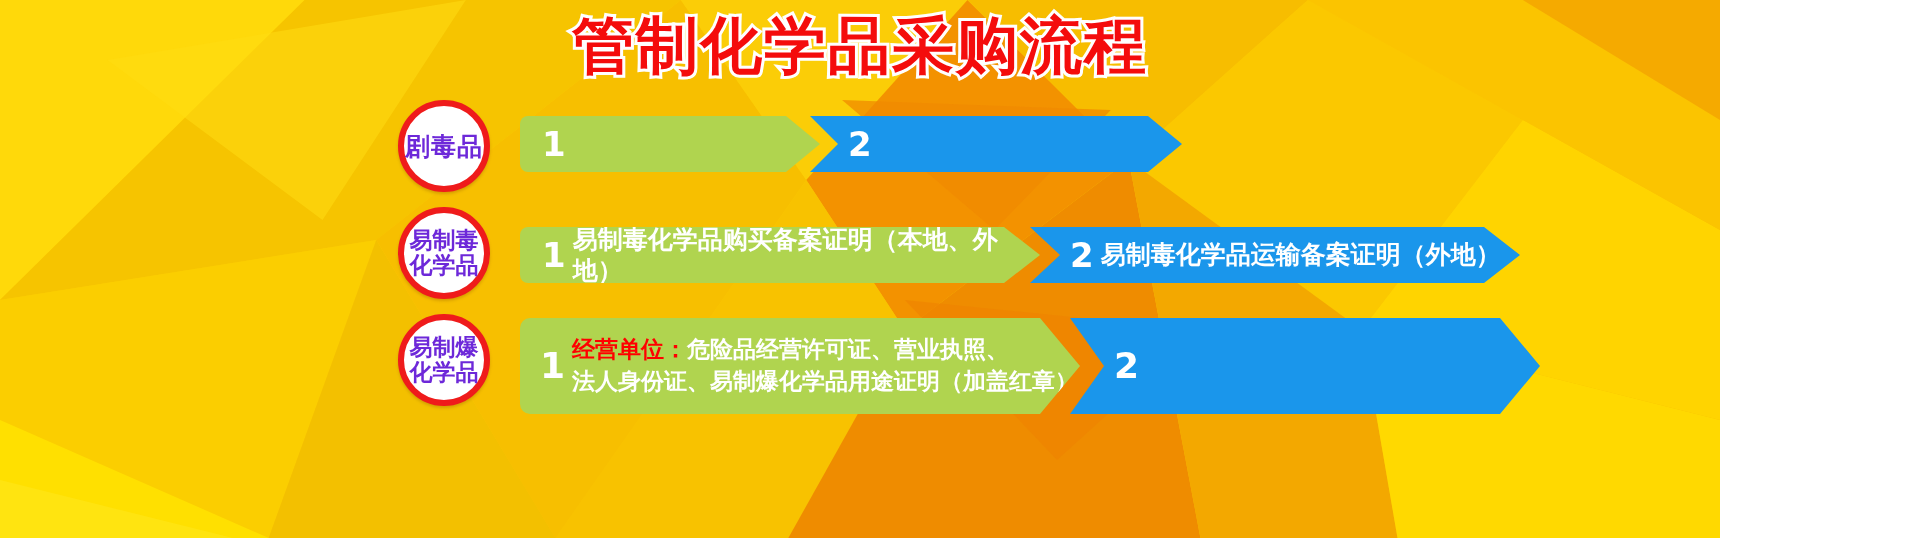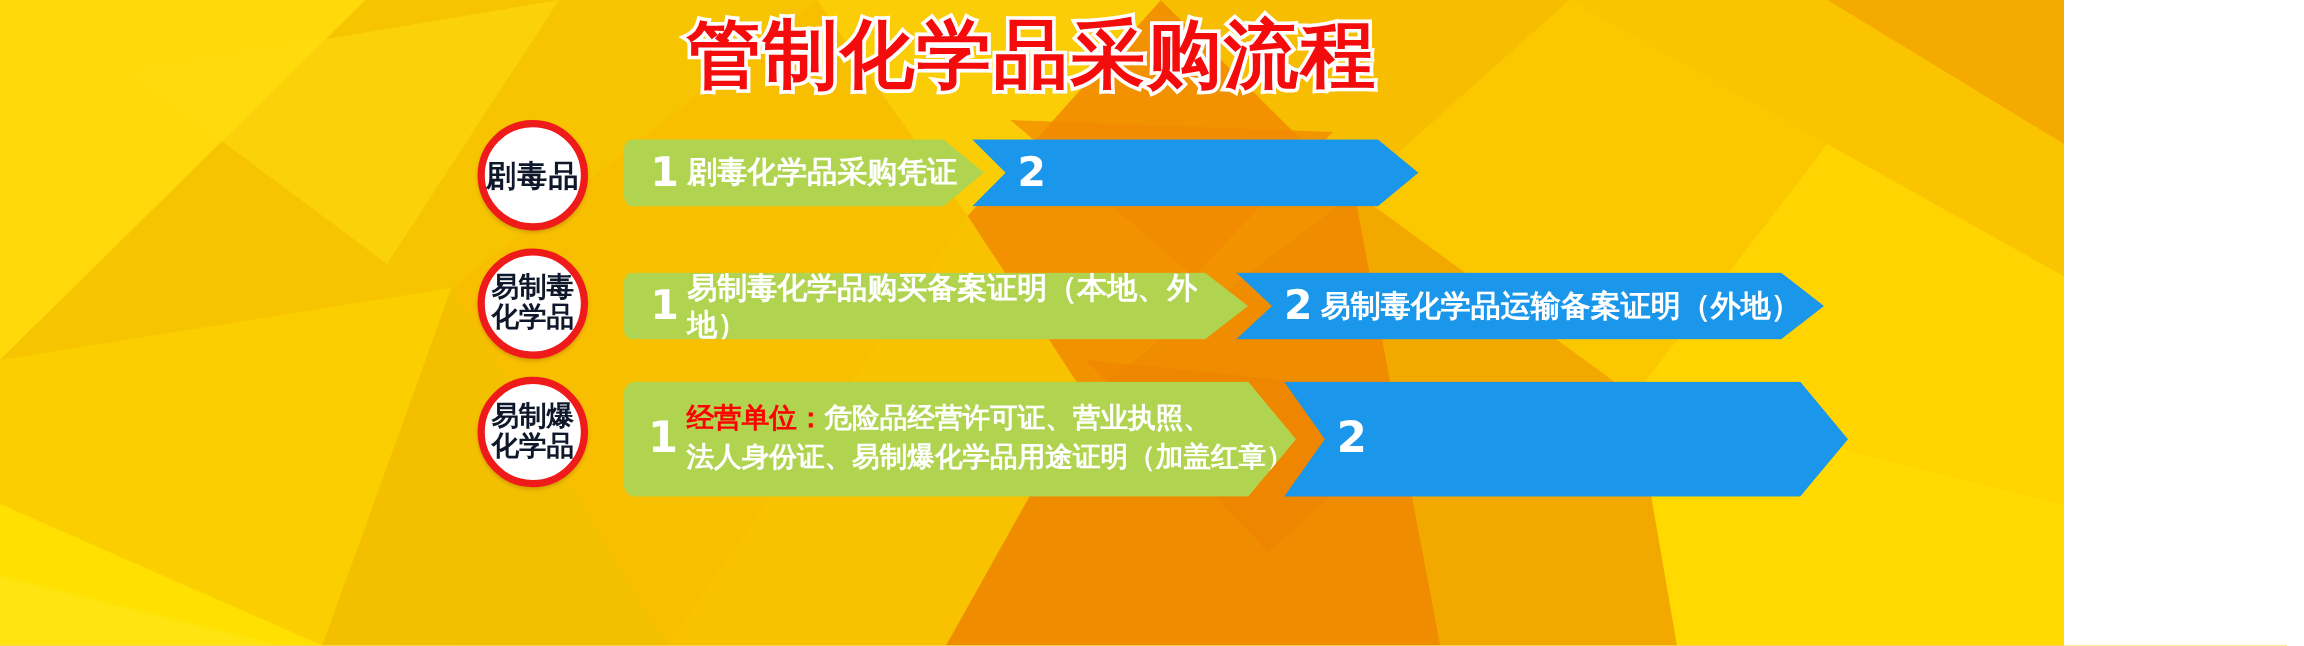--- a/index.html
+++ b/index.html
@@ -50,21 +50,21 @@
   #row-3 { top: 300px; height: 120px; }
 
   
   .badge {
     position: absolute;
     left: 398px;
     width: 92px; height: 92px;
     border-radius: 50%;
     background: #ffffff;
     border: 6px solid #ef1b1b;
-    color: #0f172a;
+    color: #6d28d9;
     font-weight: bold;
     display: flex;
     flex-direction: column;
     align-items: center;
     justify-content: center;
     line-height: 1.08;
     z-index: 6;
     box-shadow: 0 2px 3px rgba(120,60,0,.25);
   }
   .badge.one-line { font-size: 25px; letter-spacing: 1px; }
@@ -175,21 +175,20 @@
     <span id="page-title">管制化学品采购流程</span>
   </div>
 
   <div class="row" id="row-1">
     <div class="badge one-line" id="badge-1">
       <span>剧毒品</span>
     </div>
 
     <div class="chev green" id="r1-green">
       <span class="num">1</span>
-      <span class="lbl">剧毒化学品采购凭证</span>
     </div>
 
     <div class="chev blue" id="r1-blue">
       <span class="num">2</span>
     </div>
   </div>
 
   <div class="row" id="row-2">
     <div class="badge two-line" id="badge-2">
       <span>易制毒</span>

